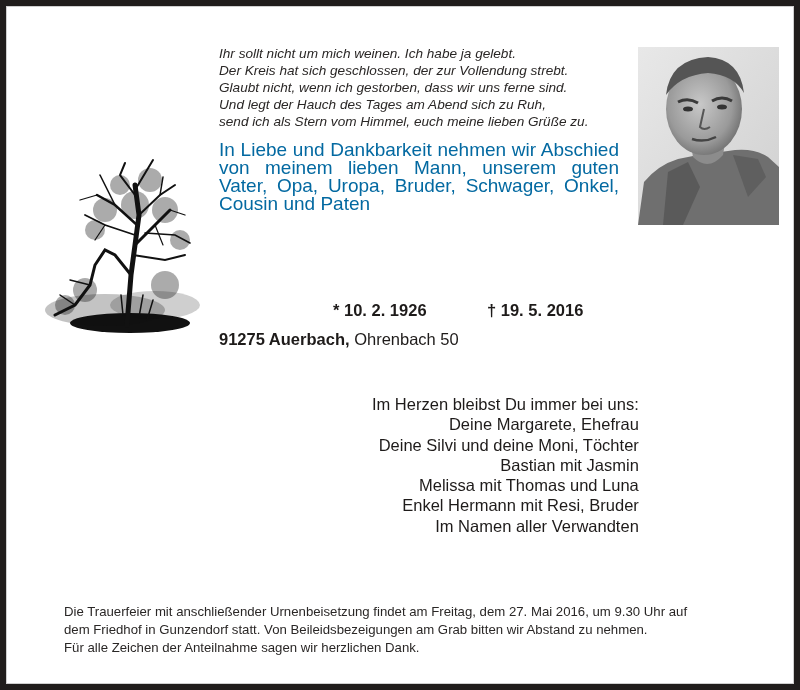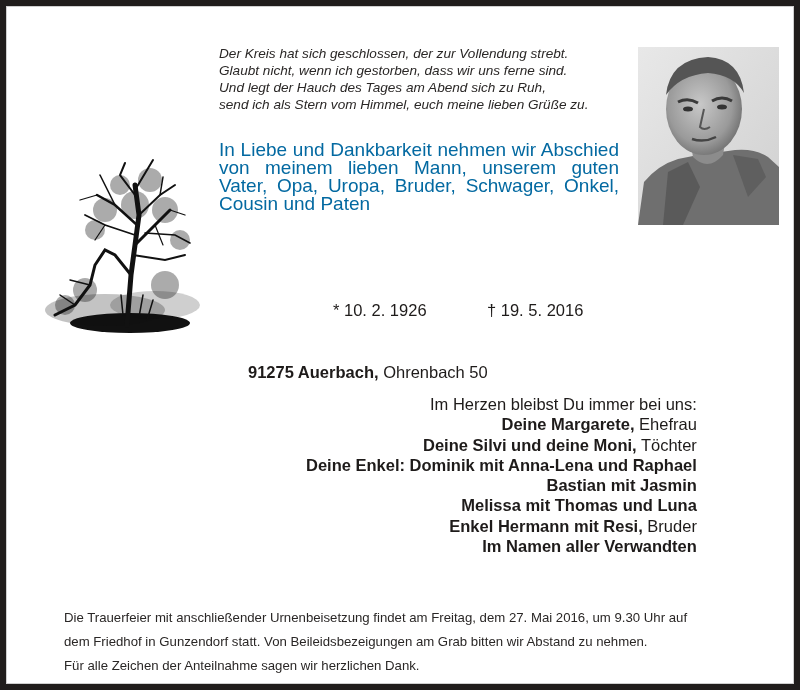--- a/index.html
+++ b/index.html
@@ -23,42 +23,43 @@
   }
   .photo {
     left: 631px; top: 40px; width: 141px; height: 178px;
     background: #d9d9d9; overflow: hidden;
   }
   .tree { left: 28px; top: 148px; width: 172px; height: 186px; }
   .name {
     left: 326px; top: 238px; font-size: 55px; font-weight: bold; letter-spacing: 0.3px;
     line-height: 62px; white-space: nowrap;
   }
-  .dates { top: 293px; font-size: 16.5px; line-height: 20px; white-space: nowrap; }
+  .dates { top: 293px; font-size: 16.5px; line-height: 20px; white-space: nowrap; font-weight: bold; }
   .birth { left: 326px; }
   .death { left: 480px; }
-  .address { left: 212px; top: 355px; font-size: 16.5px; line-height: 20px; white-space: nowrap; margin-left: 29px; }
+  .address { left: 212px; top: 322px; font-size: 16.5px; line-height: 20px; white-space: nowrap; }
   .address b { font-weight: bold; }
   .family {
     left: 299px; top: 387px; font-size: 16.5px; line-height: 20.3px; white-space: nowrap; text-align: right;
   }
   .family .row { height: 20.3px; position: relative; }
-  .family b { font-weight: bold; margin-top: 17px; }
+  .family b { font-weight: normal; margin-top: 17px; }
   .family .indent { padding-left: 113px; }
   .footer {
     left: 57px; top: 596px; width: 700px; font-size: 13.2px; line-height: 18px; color: #2a2726;
   }
-  .footer div { white-space: nowrap; margin-top: 6px; }
+  .footer div { white-space: nowrap; }
 </style>
 </head>
 <body>
 
 <div class="page">
 
   <div class="abs poem">
+    <div>Ihr sollt nicht um mich weinen. Ich habe ja gelebt.</div>
     <div>Der Kreis hat sich geschlossen, der zur Vollendung  strebt.</div>
     <div>Glaubt nicht, wenn ich gestorben, dass wir uns ferne sind.</div>
     <div>Und legt der Hauch des Tages am Abend sich zu Ruh,</div>
     <div>send ich als Stern vom Himmel, euch meine lieben Grüße zu.</div>
   </div>
 
   <div class="abs photo" title="Portrait photo of Ludwig Götz">
     <svg width="141" height="178" viewBox="0 0 141 178">
       <defs>
         <linearGradient id="bg" x1="0" y1="0" x2="1" y2="1">
@@ -134,21 +135,20 @@
   <div class="abs dates death">† 19. 5. 2016</div>
 
   <div class="abs address">
     <b>91275 Auerbach,</b><span> Ohrenbach 50</span>
   </div>
 
   <div class="abs family">
     <div class="row">Im Herzen bleibst Du immer bei uns:</div>
     <div class="row"><b>Deine Margarete,</b><span> Ehefrau</span></div>
     <div class="row"><b>Deine Silvi und deine Moni,</b><span> Töchter</span></div>
-    <div class="row"><b>Deine Enkel: Dominik mit Anna-Lena und Raphael</b><span></span></div>
     <div class="row indent"><b>Bastian mit Jasmin</b><span></span></div>
     <div class="row indent"><b>Melissa mit Thomas und Luna</b><span></span></div>
     <div class="row"><b>Enkel Hermann mit Resi,</b><span> Bruder</span></div>
     <div class="row"><b>Im Namen aller Verwandten</b><span></span></div>
   </div>
 
   <div class="abs footer">
     <div>Die Trauerfeier mit anschließender Urnenbeisetzung findet am Freitag, dem 27. Mai 2016, um 9.30 Uhr auf</div>
     <div>dem Friedhof in Gunzendorf statt. Von Beileidsbezeigungen am Grab bitten wir Abstand zu nehmen.</div>
     <div>Für alle Zeichen der Anteilnahme sagen wir herzlichen Dank.</div>

